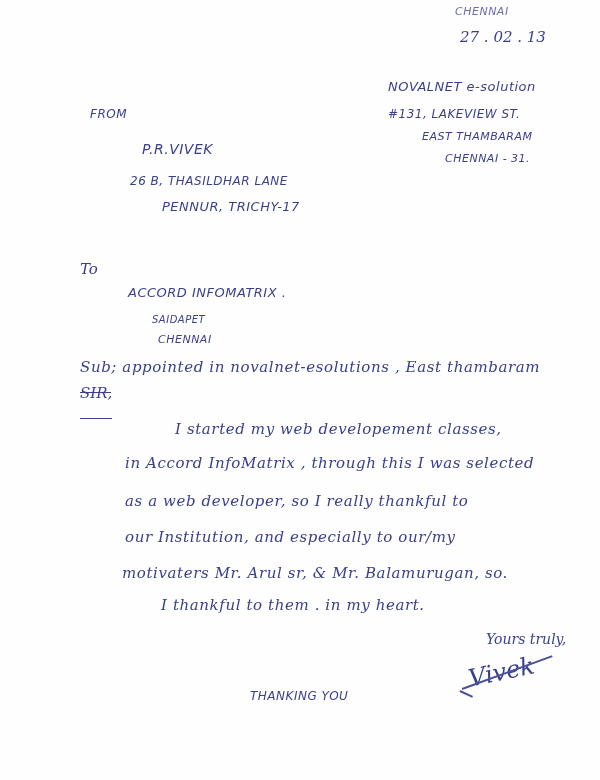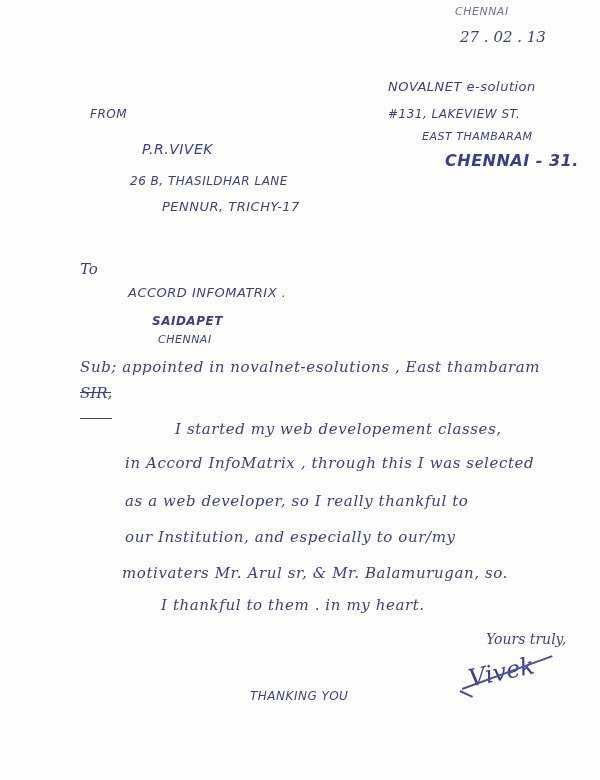--- a/index.html
+++ b/index.html
@@ -37,30 +37,30 @@
 <body>
 
 <div class="page">
 
   <div class="ink caps" style="left:455px; top:6px; font-size:11px; color:#6a6fa8;">CHENNAI</div>
   <div class="ink" style="left:460px; top:30px; font-size:15px;">27 . 02 . 13</div>
 
   <div class="ink caps" style="left:388px; top:80px; font-size:13px;">NOVALNET e-solution</div>
   <div class="ink caps" style="left:388px; top:108px; font-size:12px;">#131, LAKEVIEW ST.</div>
   <div class="ink caps" style="left:422px; top:131px; font-size:11px;">EAST THAMBARAM</div>
-  <div class="ink caps" style="left:445px; top:153px; font-size:16px;font-weight:bold;">CHENNAI - 31.</div>
+  <div class="ink caps" style="left:445px; top:153px; font-size:11px;">CHENNAI - 31.</div>
 
   <div class="ink caps" style="left:90px; top:108px; font-size:12px;">FROM</div>
   <div class="ink caps" style="left:142px; top:142px; font-size:14px;">P.R.VIVEK</div>
   <div class="ink caps" style="left:130px; top:175px; font-size:12px;">26 B, THASILDHAR LANE</div>
   <div class="ink caps" style="left:162px; top:200px; font-size:13px;">PENNUR, TRICHY-17</div>
 
   <div class="ink" style="left:80px; top:262px; font-size:15px;">To</div>
   <div class="ink caps" style="left:128px; top:286px; font-size:13px;">ACCORD INFOMATRIX .</div>
-  <div class="ink caps" style="left:152px; top:315px; font-size:12px;font-weight:bold;">SAIDAPET</div>
+  <div class="ink caps" style="left:152px; top:315px; font-size:10px;">SAIDAPET</div>
   <div class="ink caps" style="left:158px; top:334px; font-size:11px;">CHENNAI</div>
 
   <div class="ink body-line" style="left:80px; top:360px; font-size:15px;">
     <span class="underline">Sub</span><span>; appointed in novalnet-esolutions , East thambaram</span>
   </div>
 
   <div class="ink" style="left:80px; top:386px; font-size:15px;">
     <span class="underline">SIR,</span>
   </div>
 

